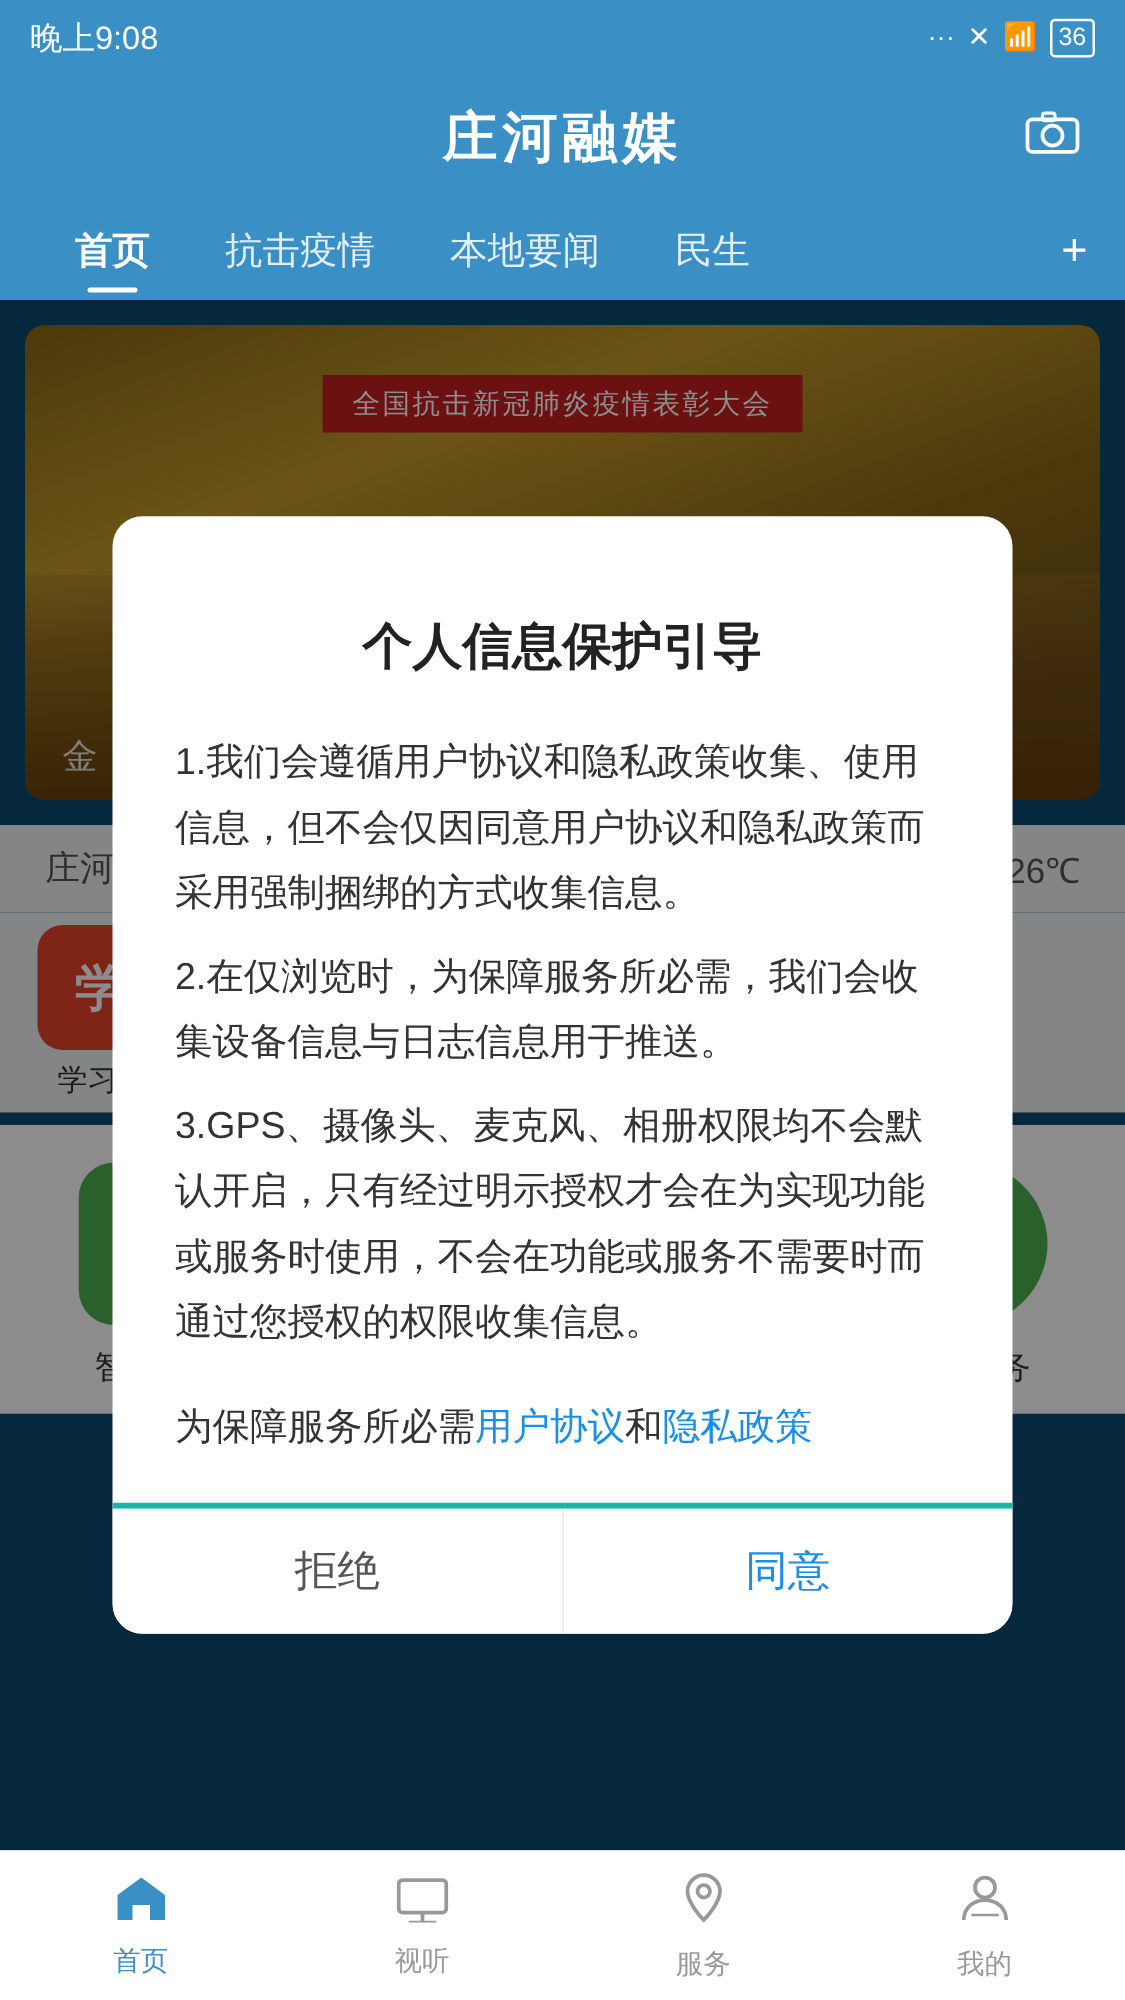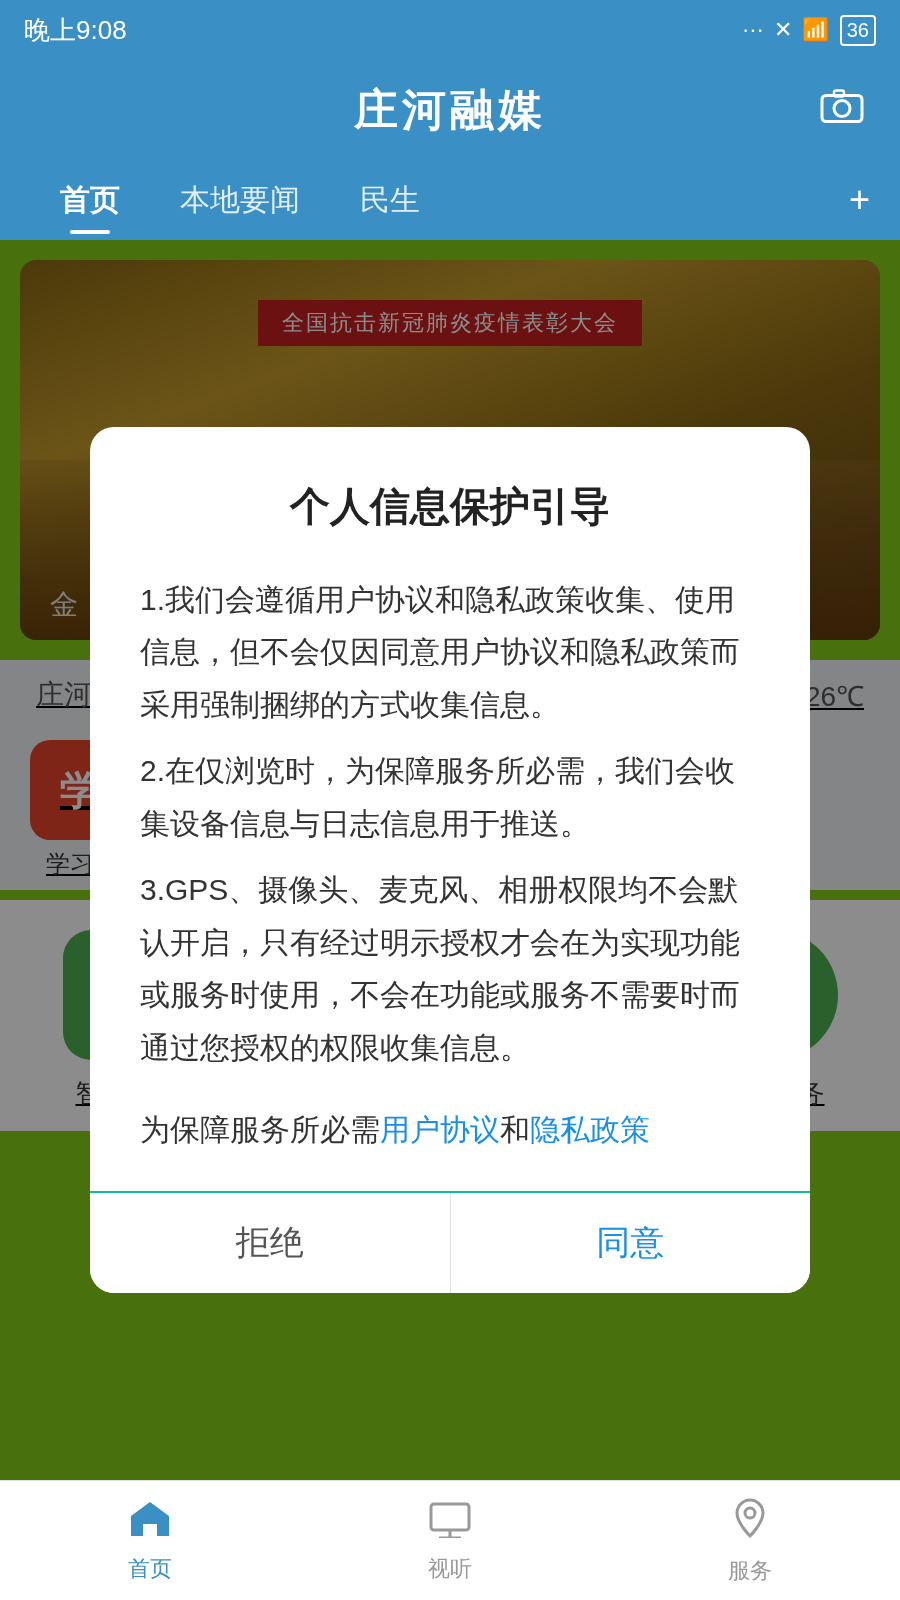--- a/index.html
+++ b/index.html
@@ -102,24 +102,23 @@
       color: white;
       font-size: 36px;
       margin-left: auto;
       cursor: pointer;
     }
 
     
     .main-content {
       width: 100%;
       height: calc(1600px - 60px - 100px - 80px - 120px);
-      background: #84cc16;
+      background: #0c4a6e;
       position: relative;
       overflow: hidden;
-      text-decoration: underline;
     }
 
     
     .hero-image {
       width: calc(100% - 40px);
       height: 380px;
       margin: 20px;
       border-radius: 16px;
       overflow: hidden;
       background: linear-gradient(160deg, #8b6914 0%, #c49a2a 30%, #8b6914 60%, #5a3d1a 100%);
@@ -249,21 +248,21 @@
       align-items: center;
       justify-content: center;
       z-index: 100;
     }
 
     
     .modal-dialog {
       width: 720px;
       background: white;
       border-radius: 24px;
-      padding: 52px 50px 40px;
+      padding: 76px 50px 40px;
       position: relative;
     }
     .modal-title {
       font-size: 40px;
       font-weight: 600;
       color: #222;
       text-align: center;
       margin-bottom: 40px;
     }
     .modal-body {
@@ -279,21 +278,21 @@
       font-size: 30px;
       color: #333;
       margin-bottom: 40px;
     }
     .modal-link {
       color: #1a8fe8;
       text-decoration: none;
     }
     .modal-actions {
       display: flex;
-      border-top: 2px solid #14b8a6;
+      border-top: 5px solid #14b8a6;
       margin: 0 -50px -40px;
       border-radius: 0 0 24px 24px;
       overflow: hidden;
     }
     .modal-btn {
       flex: 1;
       height: 100px;
       border: none;
       background: white;
       font-size: 34px;
@@ -331,20 +330,23 @@
       <rect x="2" y="8" width="40" height="26" rx="4" stroke="white" stroke-width="3" fill="none"></rect>
       <circle cx="22" cy="21" r="8" stroke="white" stroke-width="3" fill="none"></circle>
       <rect x="14" y="3" width="10" height="6" rx="2" stroke="white" stroke-width="2.5" fill="none"></rect>
     </svg>
   </div>
 </div>
 
 <div class="nav-tabs">
   <div class="nav-tab active">
     <span>首页</span>
+  </div>
+  <div class="nav-tab">
+    <span>抗击疫情</span>
   </div>
   <div class="nav-tab">
     <span>本地要闻</span>
   </div>
   <div class="nav-tab">
     <span>民生</span>
   </div>
   <div class="nav-plus">+</div>
 </div>
 
@@ -466,13 +468,23 @@
   </div>
   <div class="bottom-nav-item">
     <span class="bottom-icon">
       <svg width="46" height="44" viewBox="0 0 46 44" fill="none">
         <path d="M23 4C16 4 10 10 10 17C10 27 23 40 23 40C23 40 36 27 36 17C36 10 30 4 23 4Z" stroke="#999" stroke-width="3" fill="none"></path>
         <circle cx="23" cy="17" r="5" stroke="#999" stroke-width="3" fill="none"></circle>
       </svg>
     </span>
     <span class="bottom-label">服务</span>
   </div>
+  <div class="bottom-nav-item">
+    <span class="bottom-icon">
+      <svg width="46" height="44" viewBox="0 0 46 44" fill="none">
+        <circle cx="23" cy="14" r="8" stroke="#999" stroke-width="3" fill="none"></circle>
+        <path d="M6 40C6 30 14 24 23 24C32 24 40 30 40 40" stroke="#999" stroke-width="3" fill="none"></path>
+        <line x1="12" y1="36" x2="34" y2="36" stroke="#999" stroke-width="2"></line>
+      </svg>
+    </span>
+    <span class="bottom-label">我的</span>
+  </div>
 </div>
 
 </body></html>

